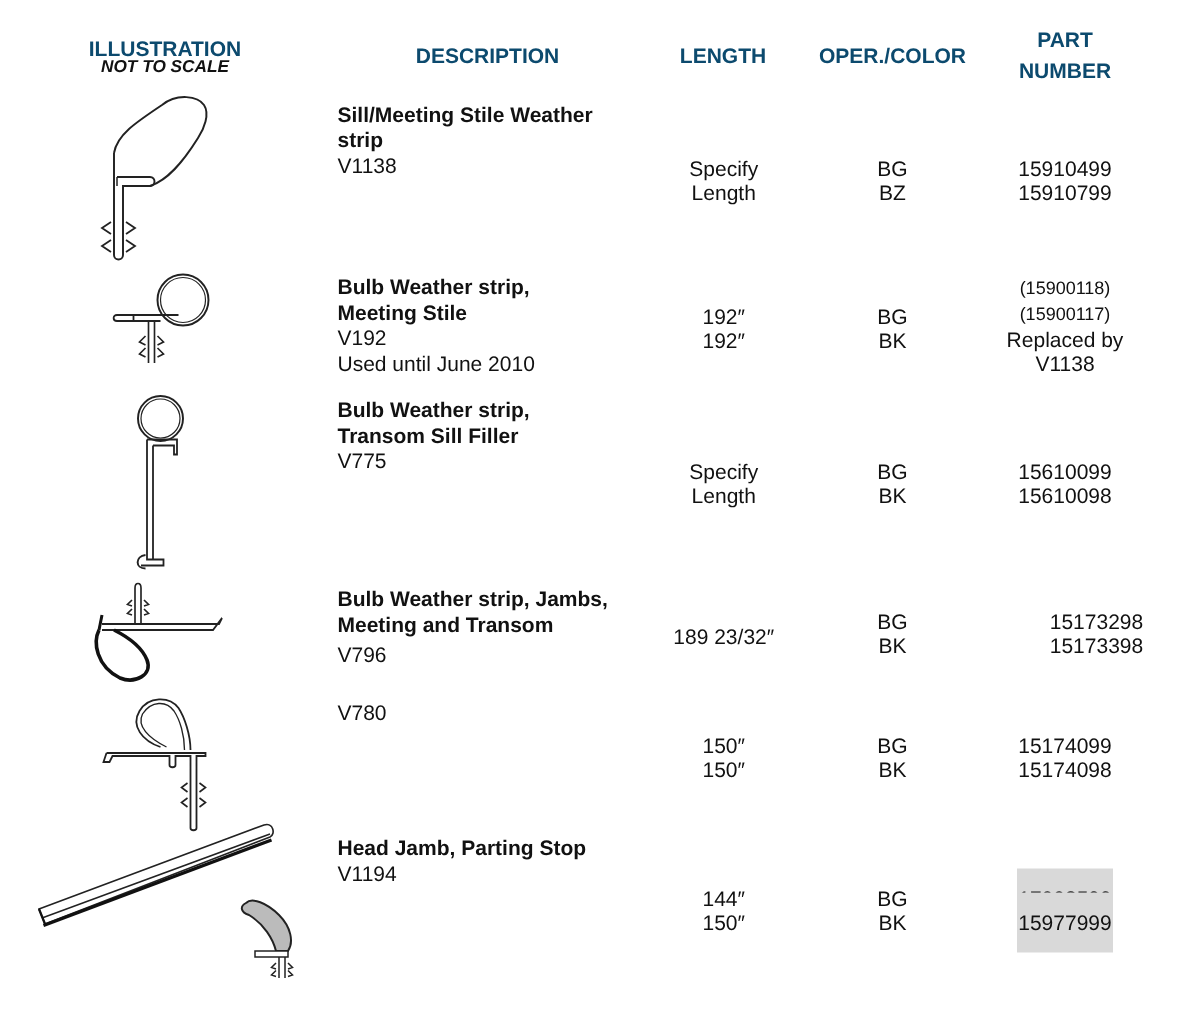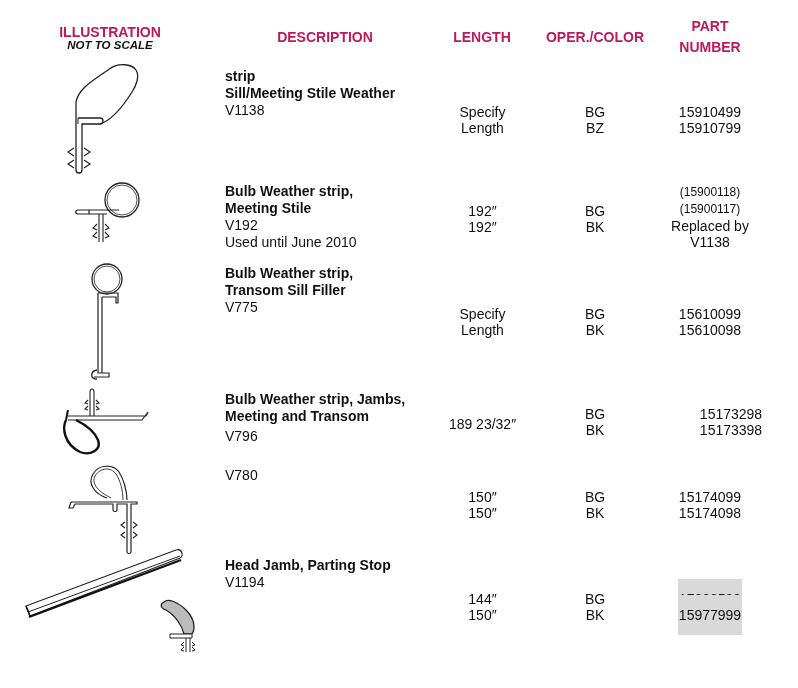--- a/index.html
+++ b/index.html
@@ -1,19 +1,19 @@
 <!DOCTYPE html>
 <html><head>
 <meta charset="utf-8">
 <style>
   html, body { margin:0; padding:0; background:#ffffff; }
   body { width:798px; height:688px; position:relative; overflow:hidden;
          font-family:"Liberation Sans", "DejaVu Sans", sans-serif; color:#111; }
   .abs { position:absolute; }
-  .hdr { font-weight:bold; font-size:14px; text-align:center; line-height:20px; color:#be185d; }
+  .hdr { font-weight:bold; font-size:14px; text-align:center; line-height:20px; color:#0c4a6e; }
   .hdr-sub { font-weight:bold; font-style:italic; font-size:11.5px; text-align:center; }
   .desc-title { font-weight:bold; font-size:14px; line-height:17px; }
   .desc-line { font-size:14px; line-height:17px; }
   .cell { font-size:14px; line-height:16px; text-align:center; }
   .small { font-size:12px; line-height:17px; }
   .hl { background:#d9d9d9; padding:12px 1px; }
   svg { position:absolute; overflow:visible; }
 </style>
 </head>
 <body>
@@ -32,22 +32,22 @@
 
 <div>
   <svg width="100" height="120" style="left:60px;top:62px;">
     <path d="M16 40 C 18 28, 30 20, 48 8 C 58 0, 72 2, 76 8 C 80 14, 76 24, 72 30 C 62 46, 52 58, 40 62 L 22 62 L 22 108" fill="none" stroke="#222" stroke-width="1.3"></path>
     <path d="M16 40 L 16 108 C 16 112, 22 112, 22 108" fill="none" stroke="#222" stroke-width="1.3"></path>
     <path d="M18 56 L 40 56 C 44 56, 44 62, 40 62" fill="none" stroke="#222" stroke-width="1.3"></path>
     <path d="M18 56 L18 62" fill="none" stroke="#222" stroke-width="1"></path>
     <path d="M14 86 L8 90 L14 94 M24 86 L30 90 L24 94 M14 98 L8 102 L14 106 M24 98 L30 102 L24 106" fill="none" stroke="#222" stroke-width="1.2"></path>
   </svg>
   <div class="abs" style="left:225px;top:68px;width:210px;">
+    <div class="desc-title">Sill/Meeting Stile Weather</div>
     <div class="desc-title">strip</div>
-    <div class="desc-title">Sill/Meeting Stile Weather</div>
     <div class="desc-line">V1138</div>
   </div>
   <div class="abs" style="left:440px;top:104px;width:85px;">
     <div class="cell">Specify</div>
     <div class="cell">Length</div>
   </div>
   <div class="abs" style="left:555px;top:104px;width:80px;">
     <div class="cell">BG</div>
     <div class="cell">BZ</div>
   </div>

